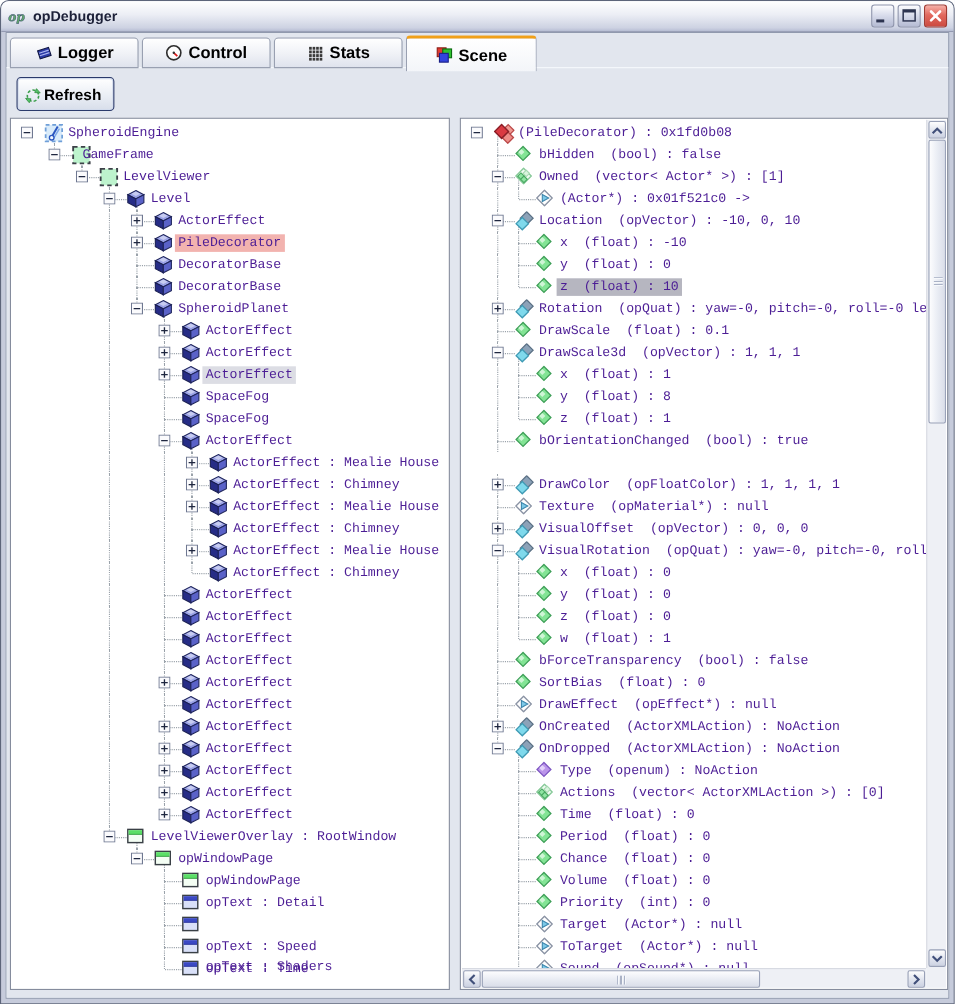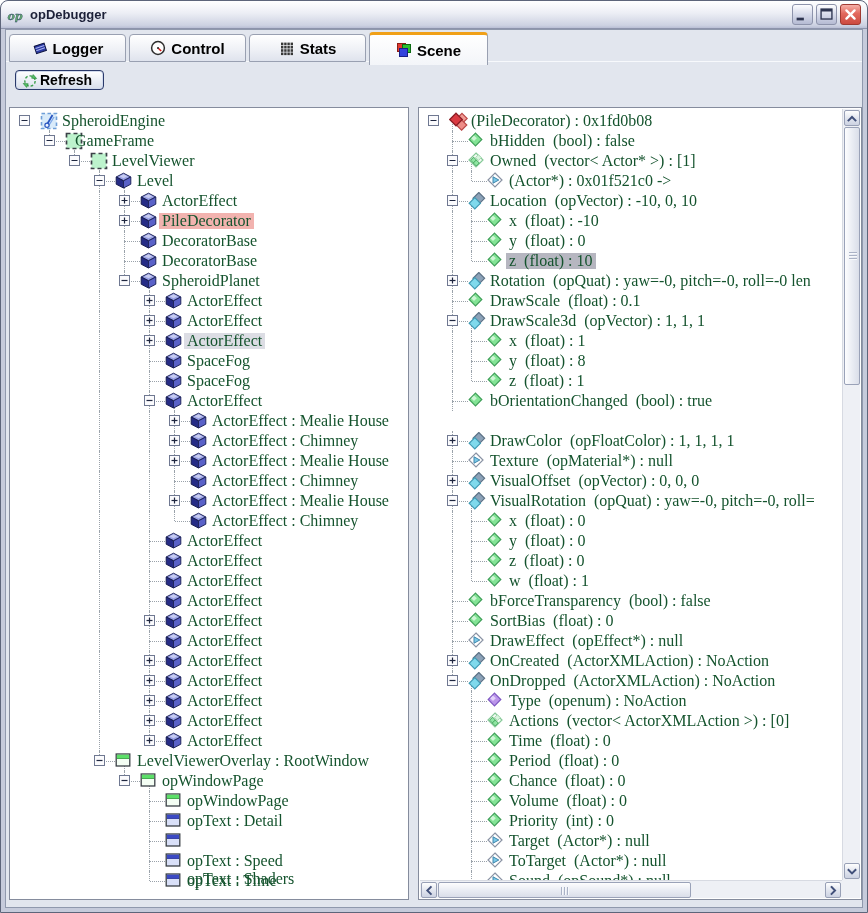--- a/index.html
+++ b/index.html
@@ -24,34 +24,34 @@
   .tabbar{position:absolute;left:3px;top:2px;height:32px;display:flex;gap:3px;z-index:3;}
   .tab{width:117px;height:28px;margin-top:2px;display:flex;align-items:center;justify-content:center;
     gap:5px;background:linear-gradient(#ffffff,#eff1f6 55%,#dfe3ed);
     border:1px solid #99a0b1;border-radius:4px 4px 0 0;font-weight:bold;font-size:15px;color:#000;}
   .tab.active{width:119px;height:33px;margin-top:0;border-top:3px solid #f0a018;border-bottom:none;
     background:linear-gradient(#ffffff,#f3f5f9);}
   .tabicon{display:inline-flex;width:16px;height:16px;}
   .page{position:absolute;left:0;right:0;top:31px;bottom:0;background:#e2e6ee;
     border-top:1px solid #f7f9fc;}
   
-  .refresh{position:absolute;left:9px;top:8px;height:20px;display:flex;align-items:center;
+  .refresh{position:absolute;left:9px;top:8px;height:31px;display:flex;align-items:center;
     gap:2px;padding:0 11px 0 6px;font-family:"Liberation Sans",sans-serif;
     font-weight:bold;font-size:14px;color:#000;
     background:linear-gradient(#ffffff,#eaeef5 55%,#d8deea);
     border:1px solid #2b3a6b;border-radius:4px;box-shadow:inset 0 0 0 1px #d2dbec;}
   
   .panel{position:absolute;background:#ffffff;border:1px solid #858c9d;}
   .panel.left{left:3px;top:45px;width:400px;height:793px;}
   .panel.right{left:412px;top:45px;width:444px;height:793px;}
   .treeclip{position:absolute;overflow:hidden;background:#fff;}
   .panel.left .treeclip{left:1px;top:1px;right:1px;bottom:1px;}
   .panel.right .treeclip{left:1px;top:1px;right:19px;bottom:19px;}
   .tree{position:absolute;left:0;top:0;right:0;bottom:0;
-    font-family:Liberation Serif, serif;font-size:16px;color:#14532d;}
+    font-family:Liberation Mono, monospace;font-size:12px;color:#4c1d95;}
   .trow{position:absolute;left:0;right:0;height:20px;}
   .vseg{position:absolute;width:0;border-left:1px dotted #9aa2aa;}
   .hstub{position:absolute;height:0;border-top:1px dotted #9aa2aa;top:10px;}
   .xbox{position:absolute;width:11px;height:11px;top:4px;display:inline-flex;}
   .nicon{position:absolute;top:1px;display:inline-flex;}
   .nlabel{position:absolute;top:2px;height:16px;line-height:16px;padding:0 3px;white-space:pre;}
   .hl-pink{background:#f2b3af;}
   .hl-gray{background:#b6b6c0;}
   .hl-grayl{background:#dcdde4;}
   

